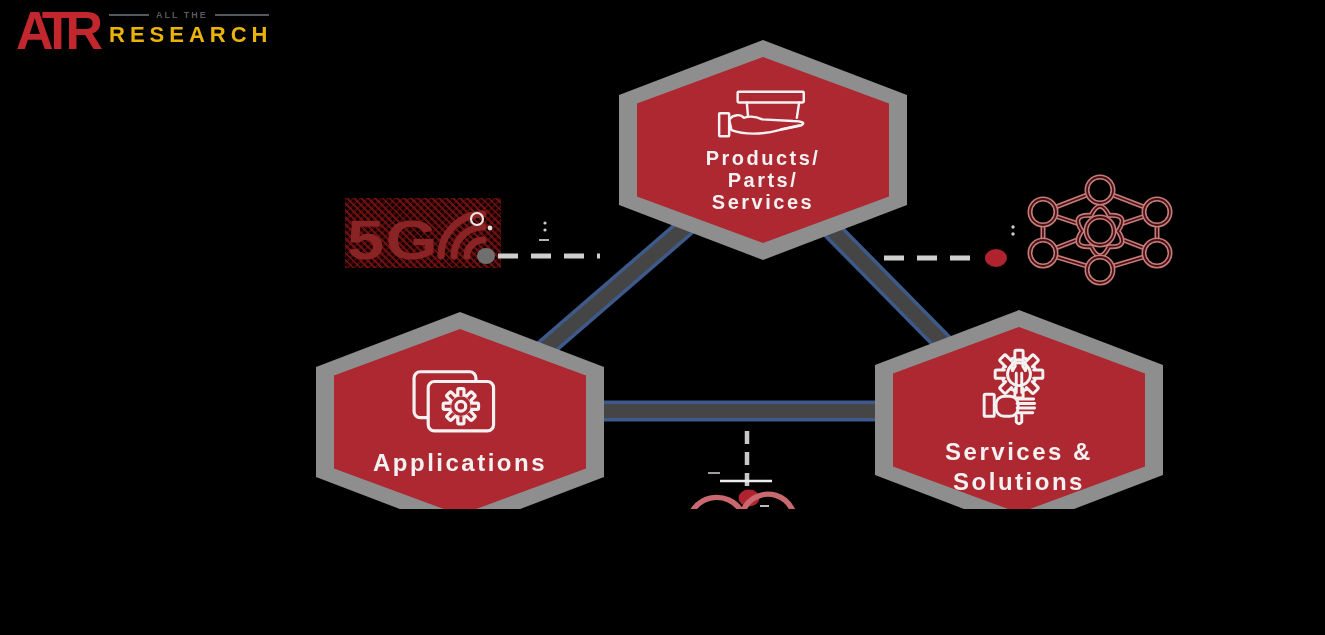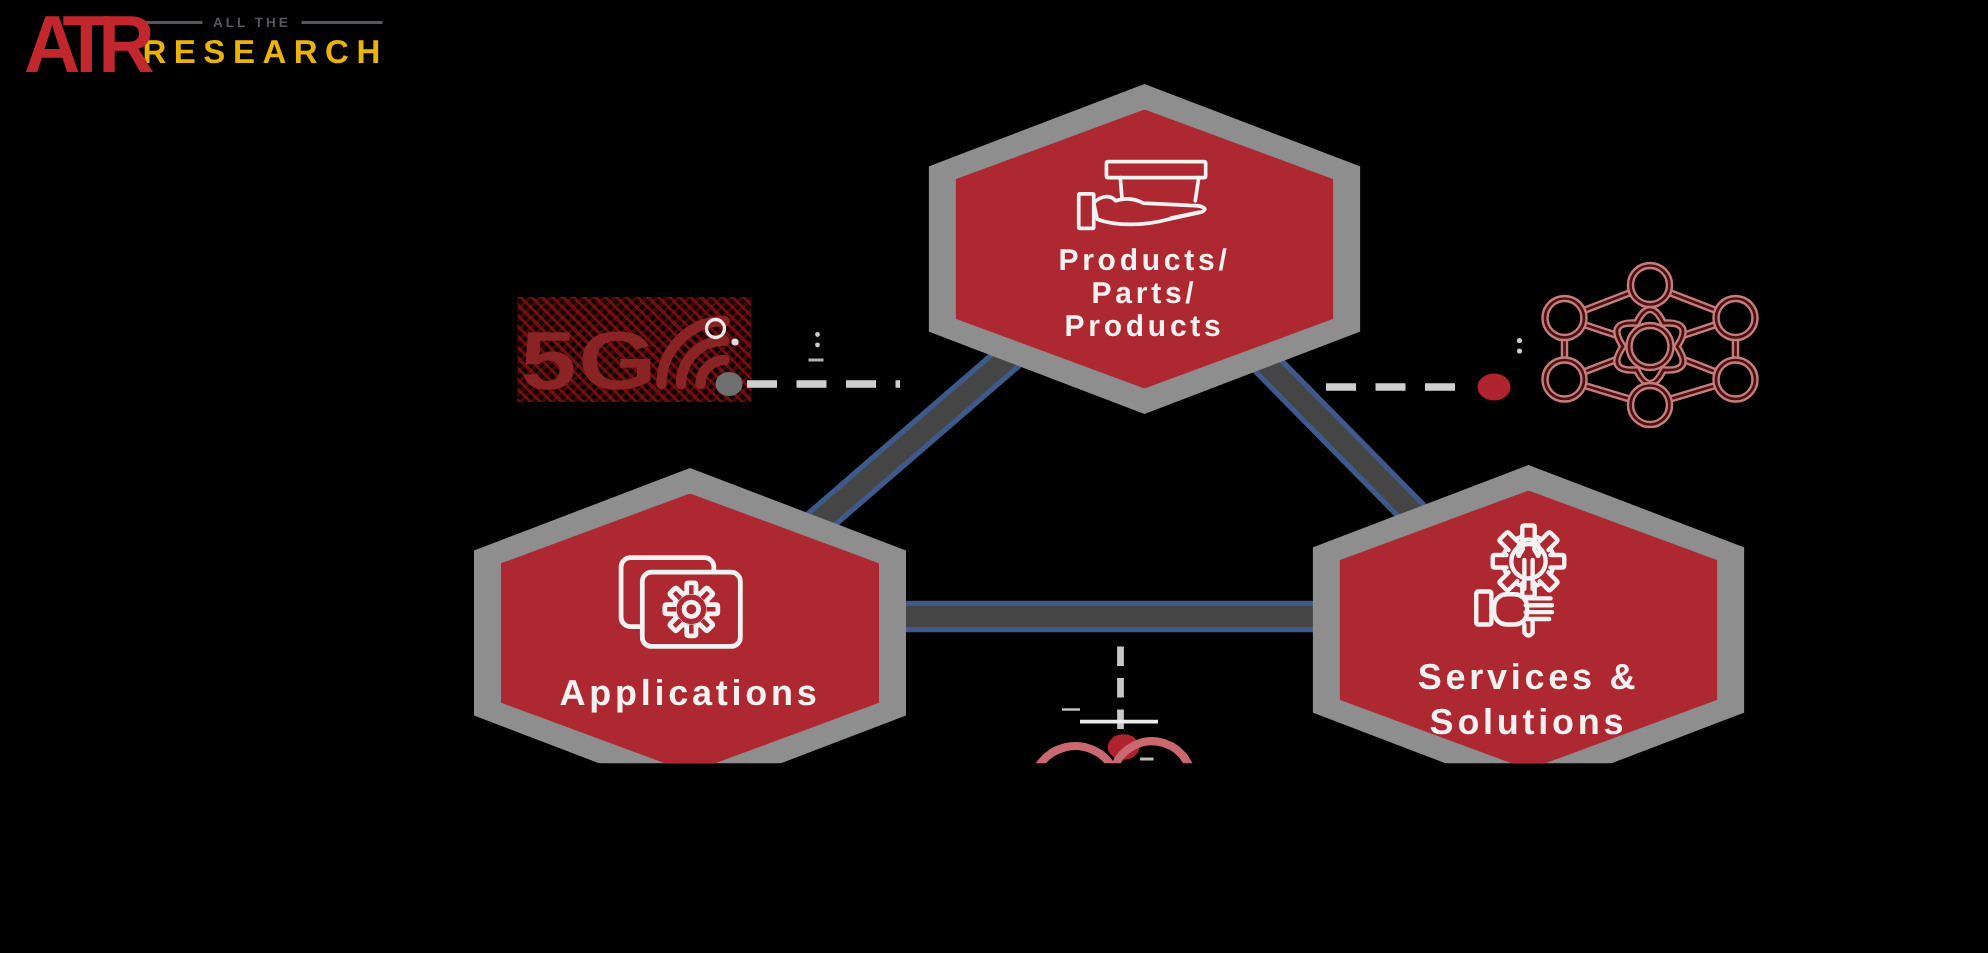--- a/index.html
+++ b/index.html
@@ -3,34 +3,34 @@
 <meta charset="utf-8">
 <style>
   html,body{margin:0;padding:0;background:#000;}
   #canvas{position:relative;width:1325px;height:509px;background:#000;overflow:hidden;
           font-family:"Liberation Sans","DejaVu Sans",sans-serif;}
 
   
   #logo{position:absolute;left:16px;top:2px;display:flex;align-items:flex-start;}
   .monogram{font-size:52px;font-weight:bold;color:#C1272D;letter-spacing:-8px;
             line-height:56px;transform:scaleY(1.04);}
-  .logo-right{padding-top:8px;}
+  .logo-right{margin-left:14px;padding-top:8px;}
   .tagline-row{display:flex;align-items:center;gap:7px;}
   .rule{height:2px;background:#55585C;}
   .rule.l{width:40px}.rule.r{width:54px}
   .tagline{font-size:9px;font-weight:bold;letter-spacing:2px;color:#55585C;}
   .logo-title{font-size:22px;font-weight:bold;letter-spacing:5px;color:#eab308;margin-top:2px;}
 
   
   .hex{position:absolute;width:288px;height:220px;background:#8E8E8E;z-index:3;
        clip-path:polygon(50% 0,100% 25%,100% 75%,50% 100%,0 75%,0 25%);}
   .hex-fill{position:absolute;left:18px;top:17px;width:252px;height:186px;background:#AD2830;
        clip-path:polygon(50% 0,100% 25%,100% 75%,50% 100%,0 75%,0 25%);
        display:flex;flex-direction:column;align-items:center;justify-content:center;}
-  #hx-products{left:619px;top:56px;}
+  #hx-products{left:619px;top:40px;}
   #hx-applications{left:316px;top:312px;}
   #hx-services{left:875px;top:310px;text-decoration:underline;}
   .hex-label{color:#F3F1F1;font-weight:600;text-align:center;}
   .lbl-sm{font-size:20px;letter-spacing:2.5px;line-height:22px;}
   .lbl-lg{font-size:24px;letter-spacing:2.5px;line-height:30px;}
   .icon-wrap{margin-bottom:6px;}
 
   
   #links{position:absolute;left:0;top:0;z-index:2;}
 
@@ -174,21 +174,21 @@
           <rect x="32" y="6" width="86" height="14" rx="1.5"></rect>
           <line x1="44" y1="20" x2="46" y2="44"></line>
           <line x1="112" y1="20" x2="109" y2="40"></line>
           <path d="M21,42 C27,35 36,35 40,40 C52,36 60,40 64,42 L104,44 C116,44 121,47 114,50 L86,56 C64,62 40,62 24,56 Z" fill="#AD2830"></path>
           <line x1="88" y1="55" x2="112" y2="50"></line>
           <rect x="8" y="34" width="13" height="30" rx="1" fill="#AD2830"></rect>
         </g>
       </svg>
       <div class="hex-label lbl-sm">Products/</div>
       <div class="hex-label lbl-sm">Parts/</div>
-      <div class="hex-label lbl-sm">Products</div>
+      <div class="hex-label lbl-sm">Services</div>
     </div>
   </div>
 
   <div class="hex" id="hx-applications">
     <div class="hex-fill">
       <svg class="icon-wrap" width="106" height="76" viewBox="0 0 120 85">
         <g fill="none" stroke="#F3F1F1" stroke-width="3.6" stroke-linejoin="round">
           <rect x="8" y="6" width="70" height="52" rx="7"></rect>
           <rect x="24" y="17" width="74" height="56" rx="7" fill="#AD2830"></rect>
           <g transform="translate(61,45)">

